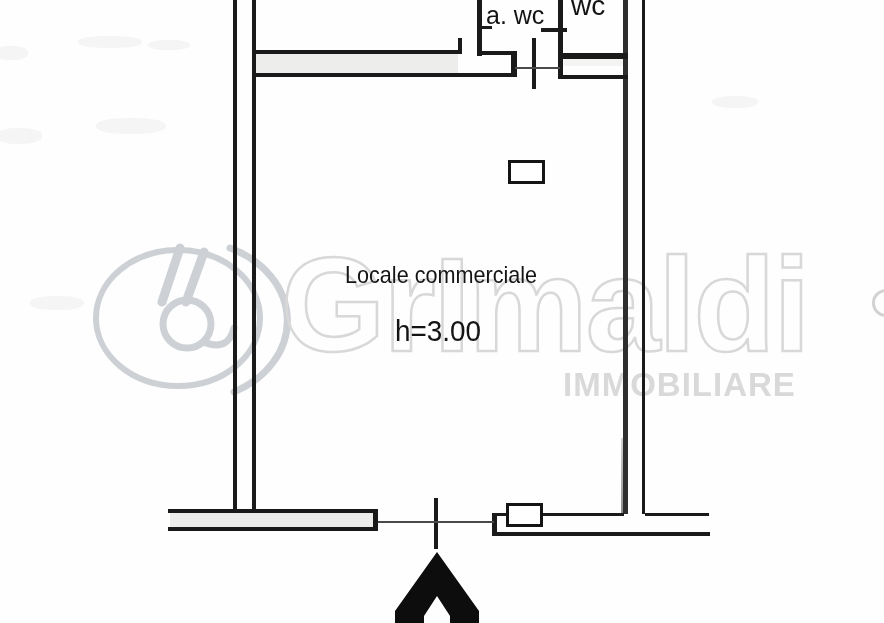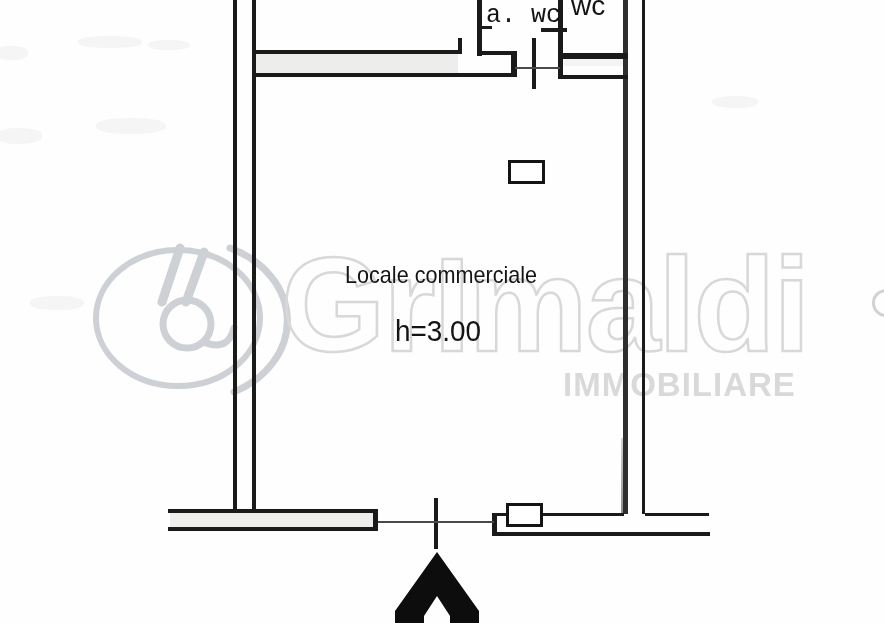--- a/index.html
+++ b/index.html
@@ -95,18 +95,18 @@
     <div class="wall" style="left:492px;top:532px;width:218px;height:4px;"></div>
   </div>
 
   <div class="rect-fixture" style="left:508px;top:160px;width:37px;height:24px;"></div>
   <div class="rect-fixture" style="left:506px;top:503px;width:37px;height:24px;"></div>
 
   <svg style="left:390px;top:545px;z-index:4;" width="100" height="78" viewBox="0 0 100 78">
     <path d="M 47 7 L 89 66 L 89 78 L 60 78 L 60 71 L 47 51 L 34 71 L 34 78 L 5 78 L 5 66 Z" fill="#0d0d0d"></path>
   </svg>
 
-  <div class="label" style="left:486px;top:1px;font-size:25px;font-family:Liberation Mono, monospace;">a. wc</div>
+  <div class="label" style="left:486px;top:1px;font-size:25px;">a. wc</div>
   <div class="label" style="left:571px;top:-10px;font-size:28px;">wc</div>
   <div class="label" style="left:345px;top:261px;font-size:24px;transform:scaleX(0.9);transform-origin:left;">Locale commerciale</div>
   <div class="label" style="left:395px;top:314px;font-size:30px;transform:scaleX(0.93);transform-origin:left;">h=3.00</div>
 
 </div>
 
 </body></html>

